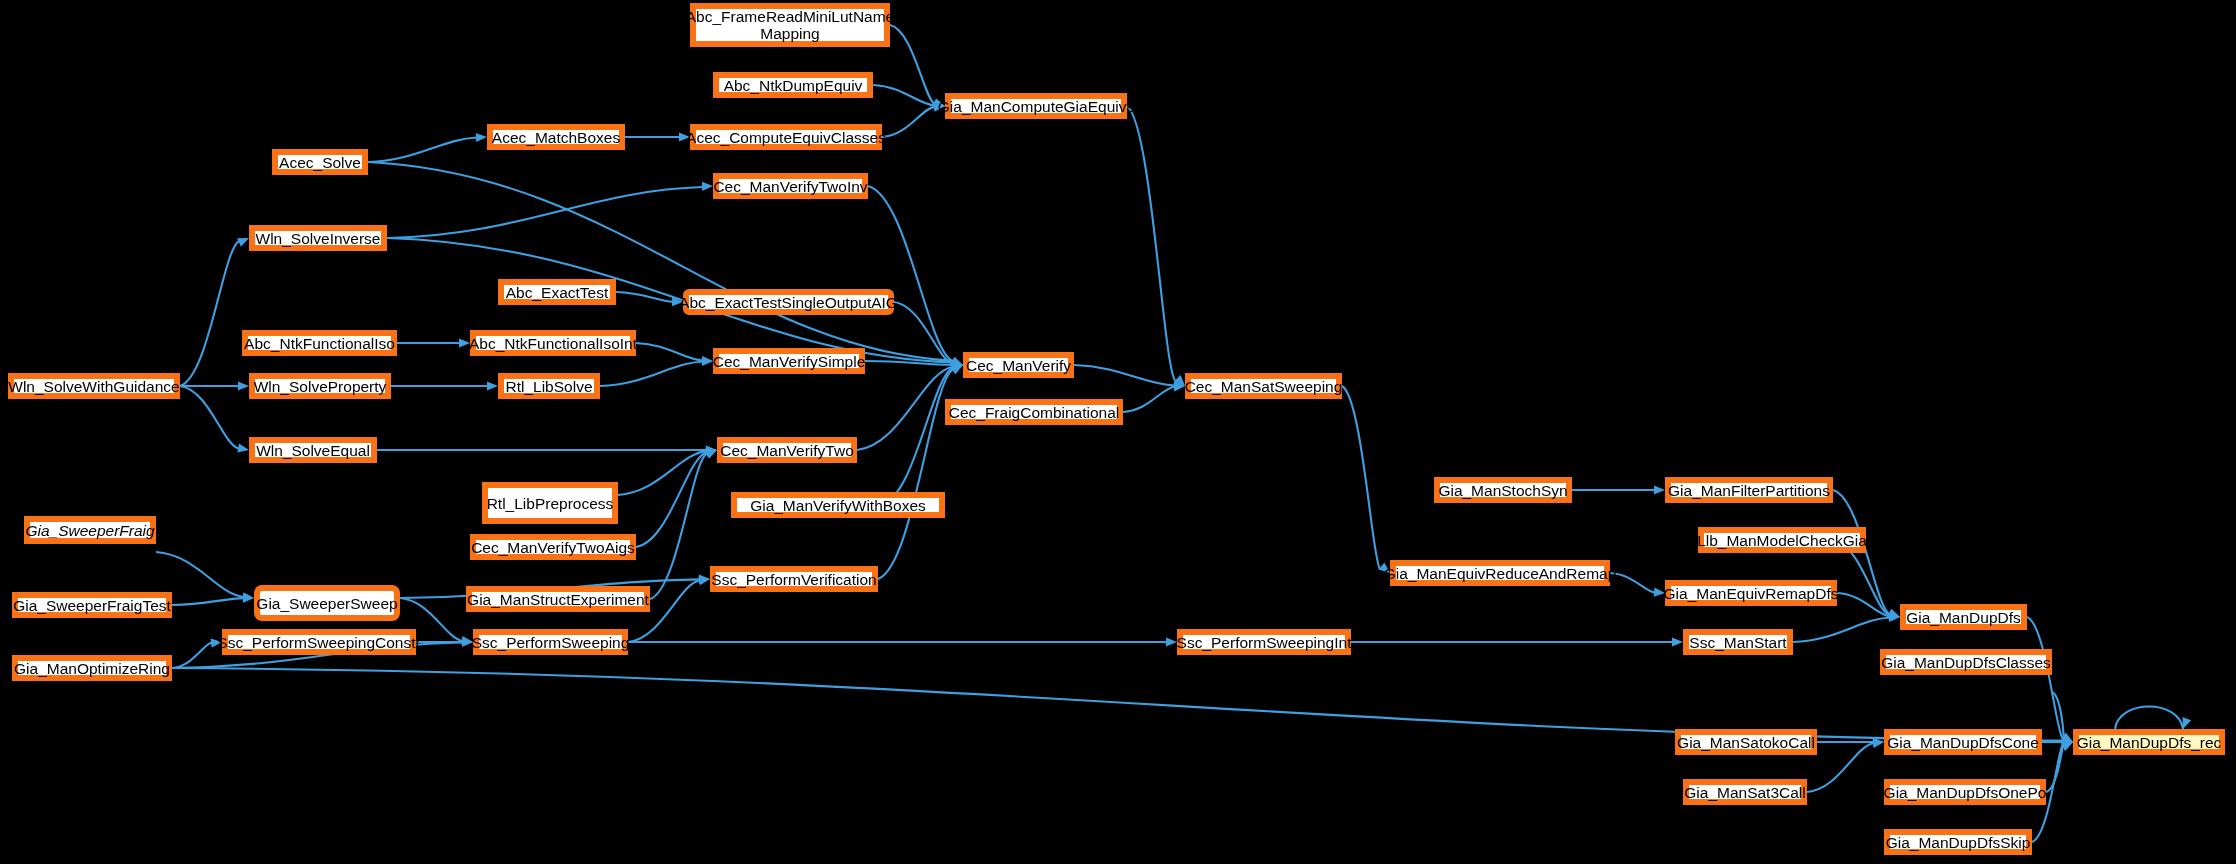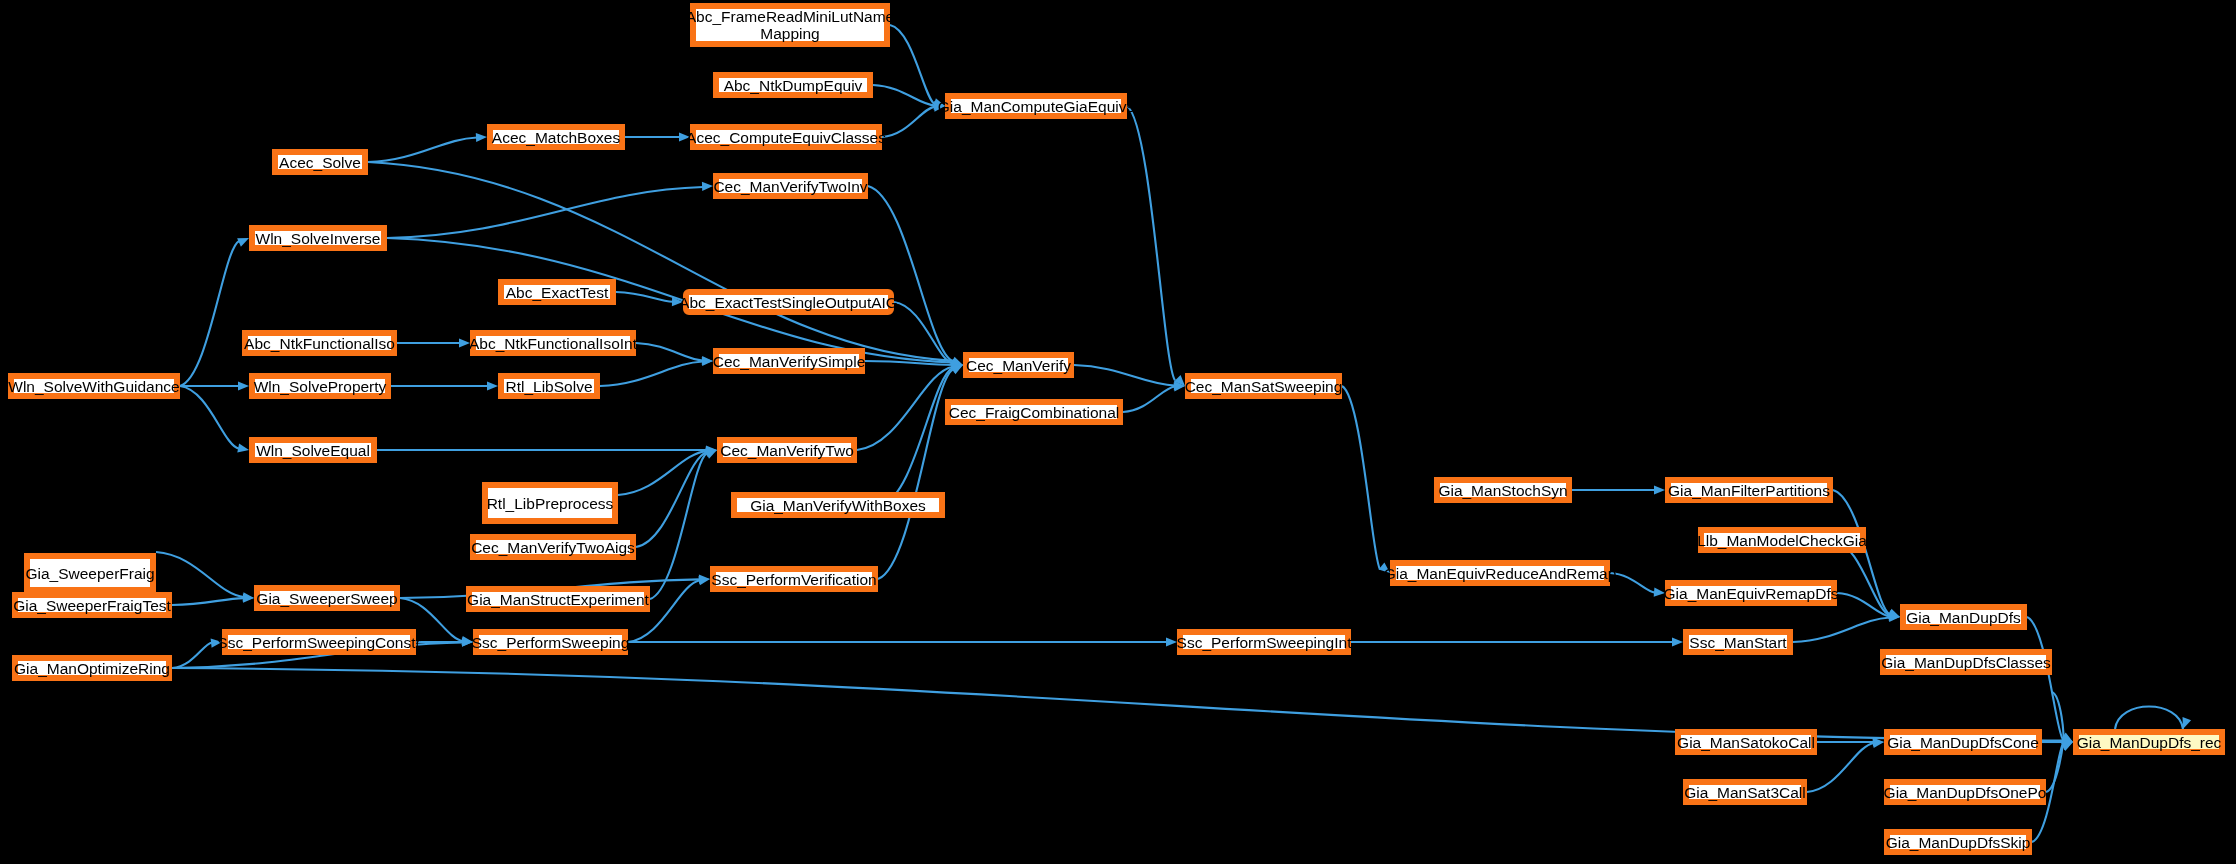--- a/index.html
+++ b/index.html
@@ -150,24 +150,24 @@
       <div class="node" style="left: 249px; top: 373px; width: 142px; height: 26px;">Wln_SolveProperty</div>
       <div class="node" style="left: 498px; top: 373px; width: 102px; height: 26px;">Rtl_LibSolve</div>
       <div class="node" style="left: 945px; top: 399px; width: 178px; height: 26px;">Cec_FraigCombinational</div>
       <div class="node" style="left: 249px; top: 437px; width: 128px; height: 26px;">Wln_SolveEqual</div>
       <div class="node" style="left: 717px; top: 437px; width: 140px; height: 26px;">Cec_ManVerifyTwo</div>
       <div class="node" style="left: 1434px; top: 477px; width: 138px; height: 26px;">Gia_ManStochSyn</div>
       <div class="node" style="left: 1665px; top: 477px; width: 168px; height: 26px;">Gia_ManFilterPartitions</div>
       <div class="node" style="left: 482px; top: 482px; width: 136px; height: 42px;">Rtl_LibPreprocess</div>
       <div class="node" style="left: 703px; top: 492px; width: 214px; height: 26px; margin-left: 28px;">Gia_ManVerifyWithBoxes</div>
       <div class="node" style="left: 1665px; top: 527px; width: 168px; height: 26px; margin-left: 33px;">Llb_ManModelCheckGia</div>
-      <div class="node" style="left: 24px; top: 553px; width: 132px; height: 40px;">Gia_SweeperFraig</div>
+      <div class="node" style="left: 24px; top: 516px; width: 132px; height: 28px; font-style: italic;">Gia_SweeperFraig</div>
       <div class="node" style="left: 470px; top: 534px; width: 166px; height: 26px;">Cec_ManVerifyTwoAigs</div>
       <div class="node" style="left: 710px; top: 566px; width: 168px; height: 26px;">Ssc_PerformVerification</div>
-      <div class="node" style="left: 254px; top: 585px; width: 146px; height: 26px;">Gia_SweeperSweep</div>
+      <div class="node" style="left: 254px; top: 585px; width: 146px; height: 36px; border-radius: 8px;">Gia_SweeperSweep</div>
       <div class="node" style="left: 1390px; top: 560px; width: 220px; height: 26px;">Gia_ManEquivReduceAndRemap</div>
       <div class="node" style="left: 1665px; top: 580px; width: 172px; height: 26px;">Gia_ManEquivRemapDfs</div>
       <div class="node" style="left: 12px; top: 592px; width: 160px; height: 26px;">Gia_SweeperFraigTest</div>
       <div class="node" style="left: 466px; top: 586px; width: 184px; height: 26px;">Gia_ManStructExperiment</div>
       <div class="node" style="left: 1900px; top: 604px; width: 127px; height: 26px;">Gia_ManDupDfs</div>
       <div class="node" style="left: 222px; top: 629px; width: 194px; height: 26px;">Ssc_PerformSweepingConstr</div>
       <div class="node" style="left: 473px; top: 629px; width: 155px; height: 26px;">Ssc_PerformSweeping</div>
       <div class="node" style="left: 1177px; top: 629px; width: 174px; height: 26px;">Ssc_PerformSweepingInt</div>
       <div class="node" style="left: 1683px; top: 629px; width: 110px; height: 26px;">Ssc_ManStart</div>
       <div class="node" style="left: 12px; top: 655px; width: 160px; height: 26px;">Gia_ManOptimizeRing</div>

